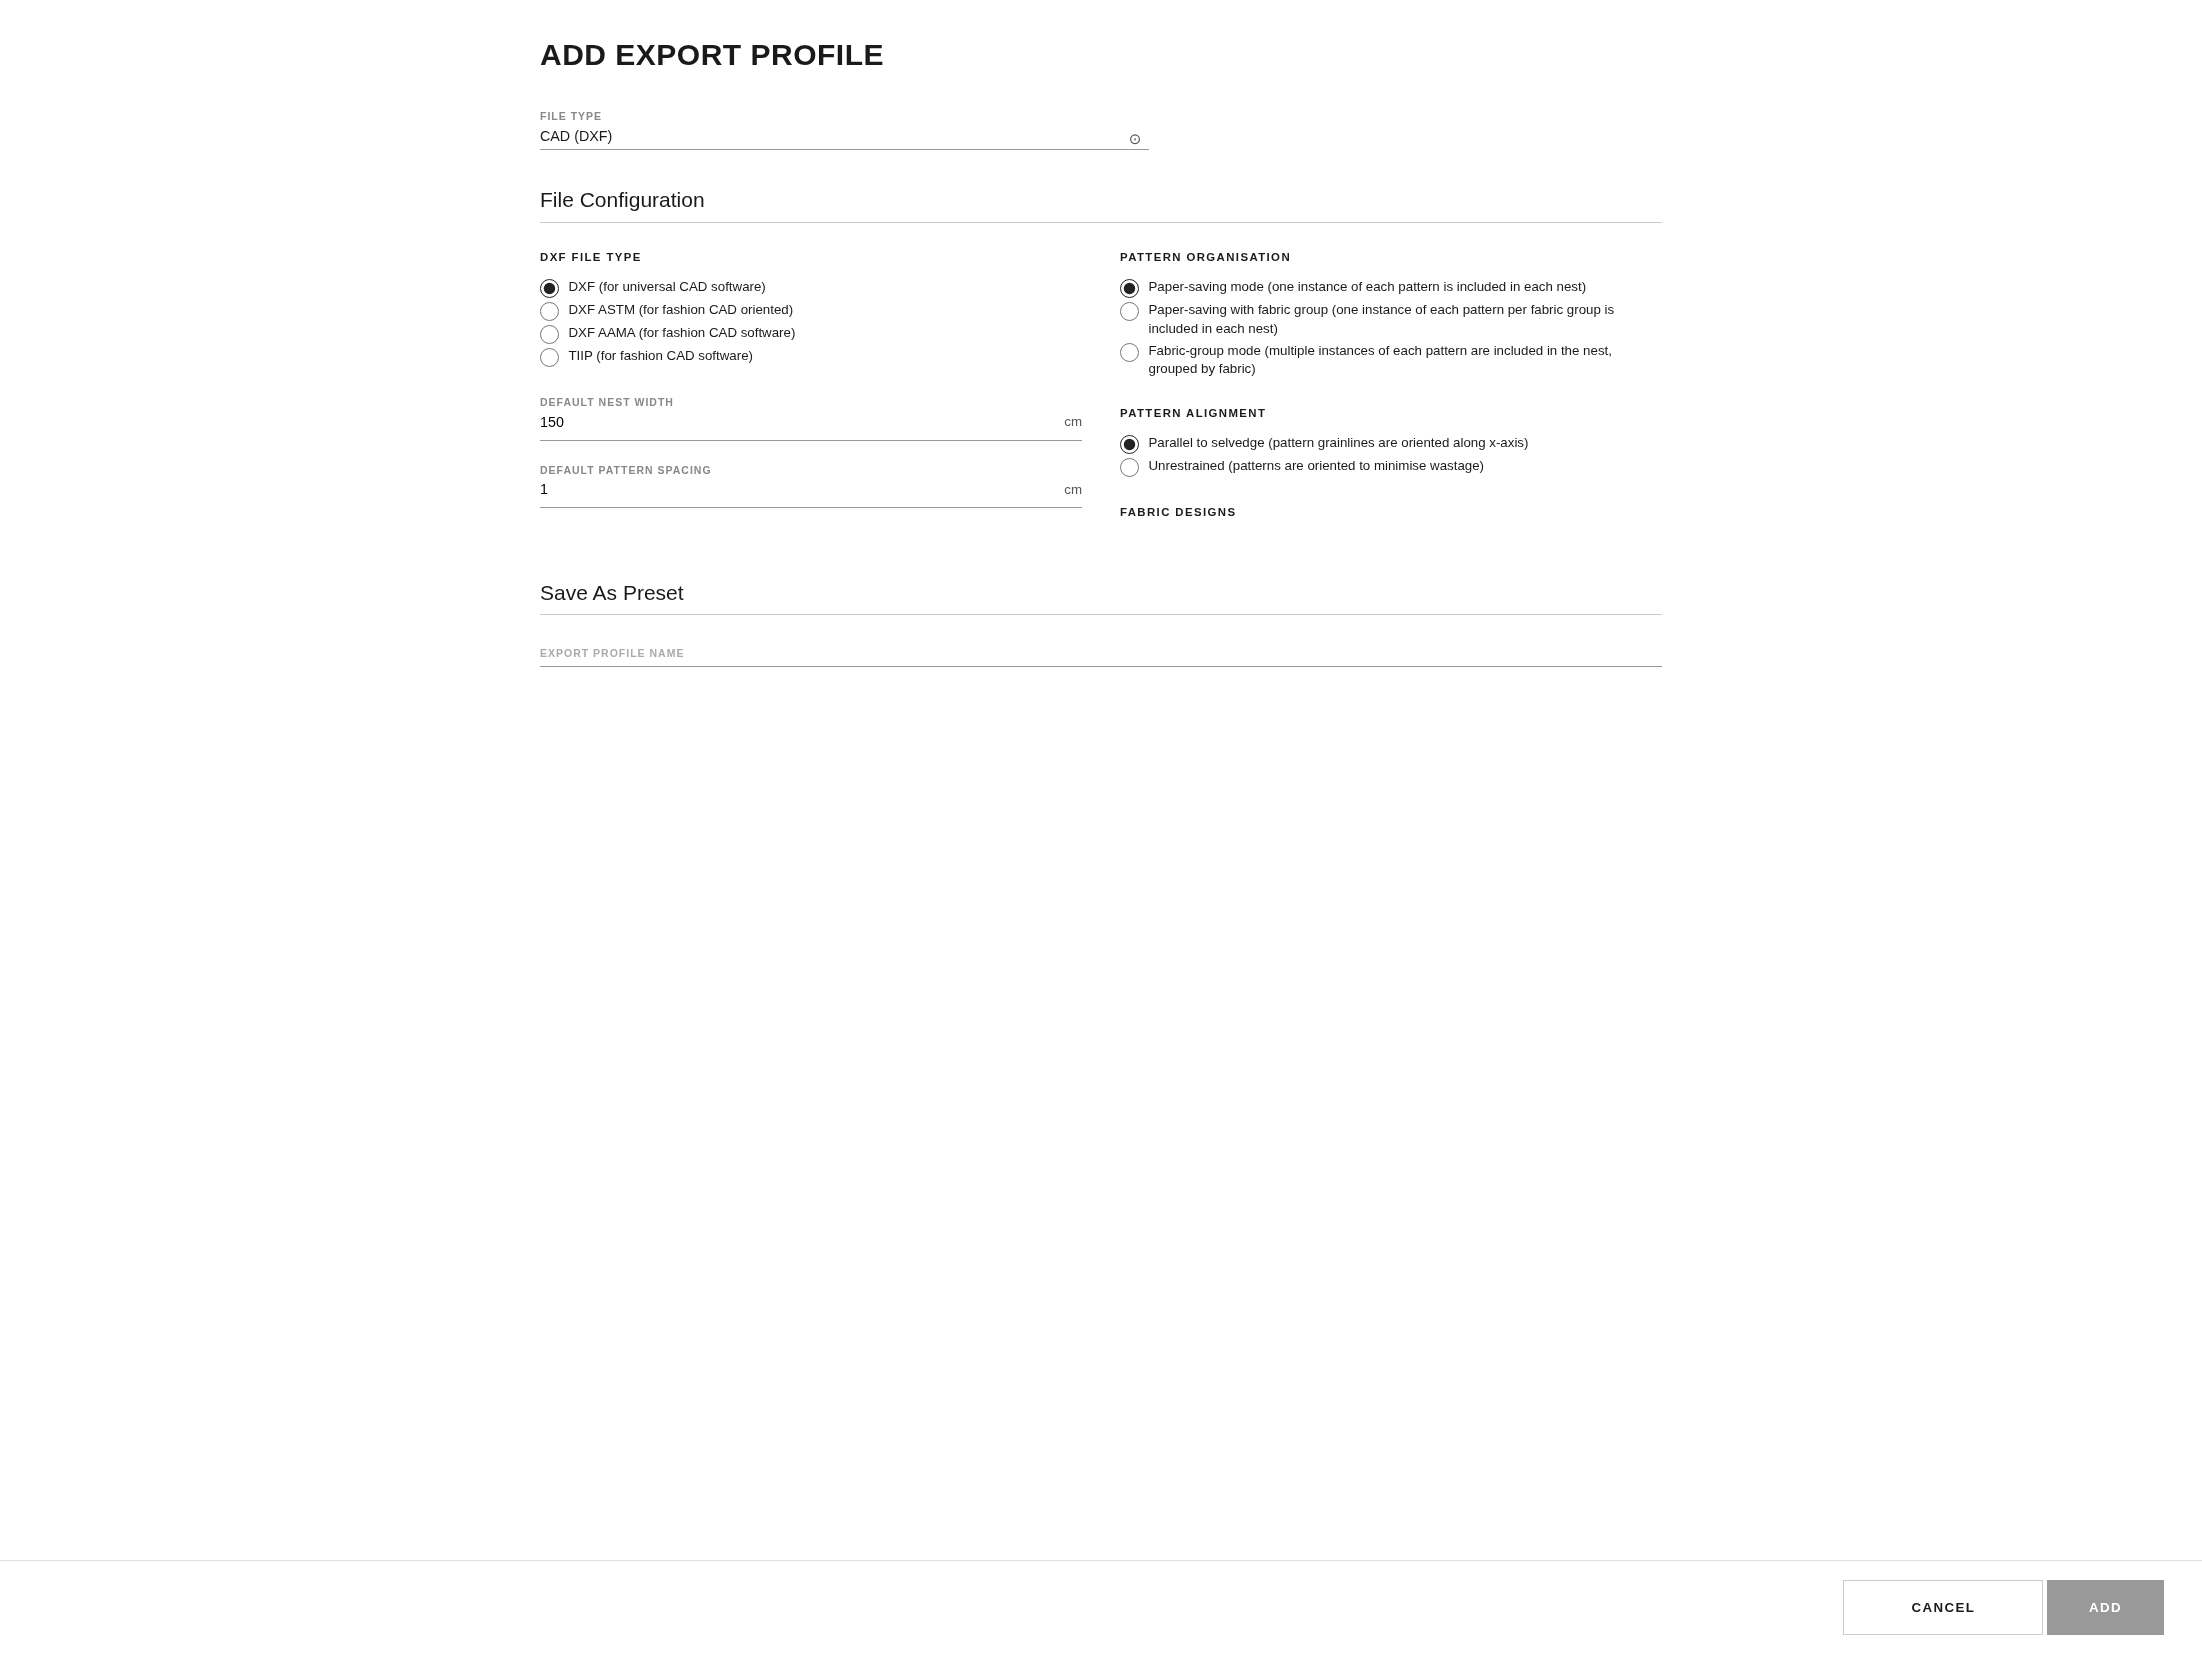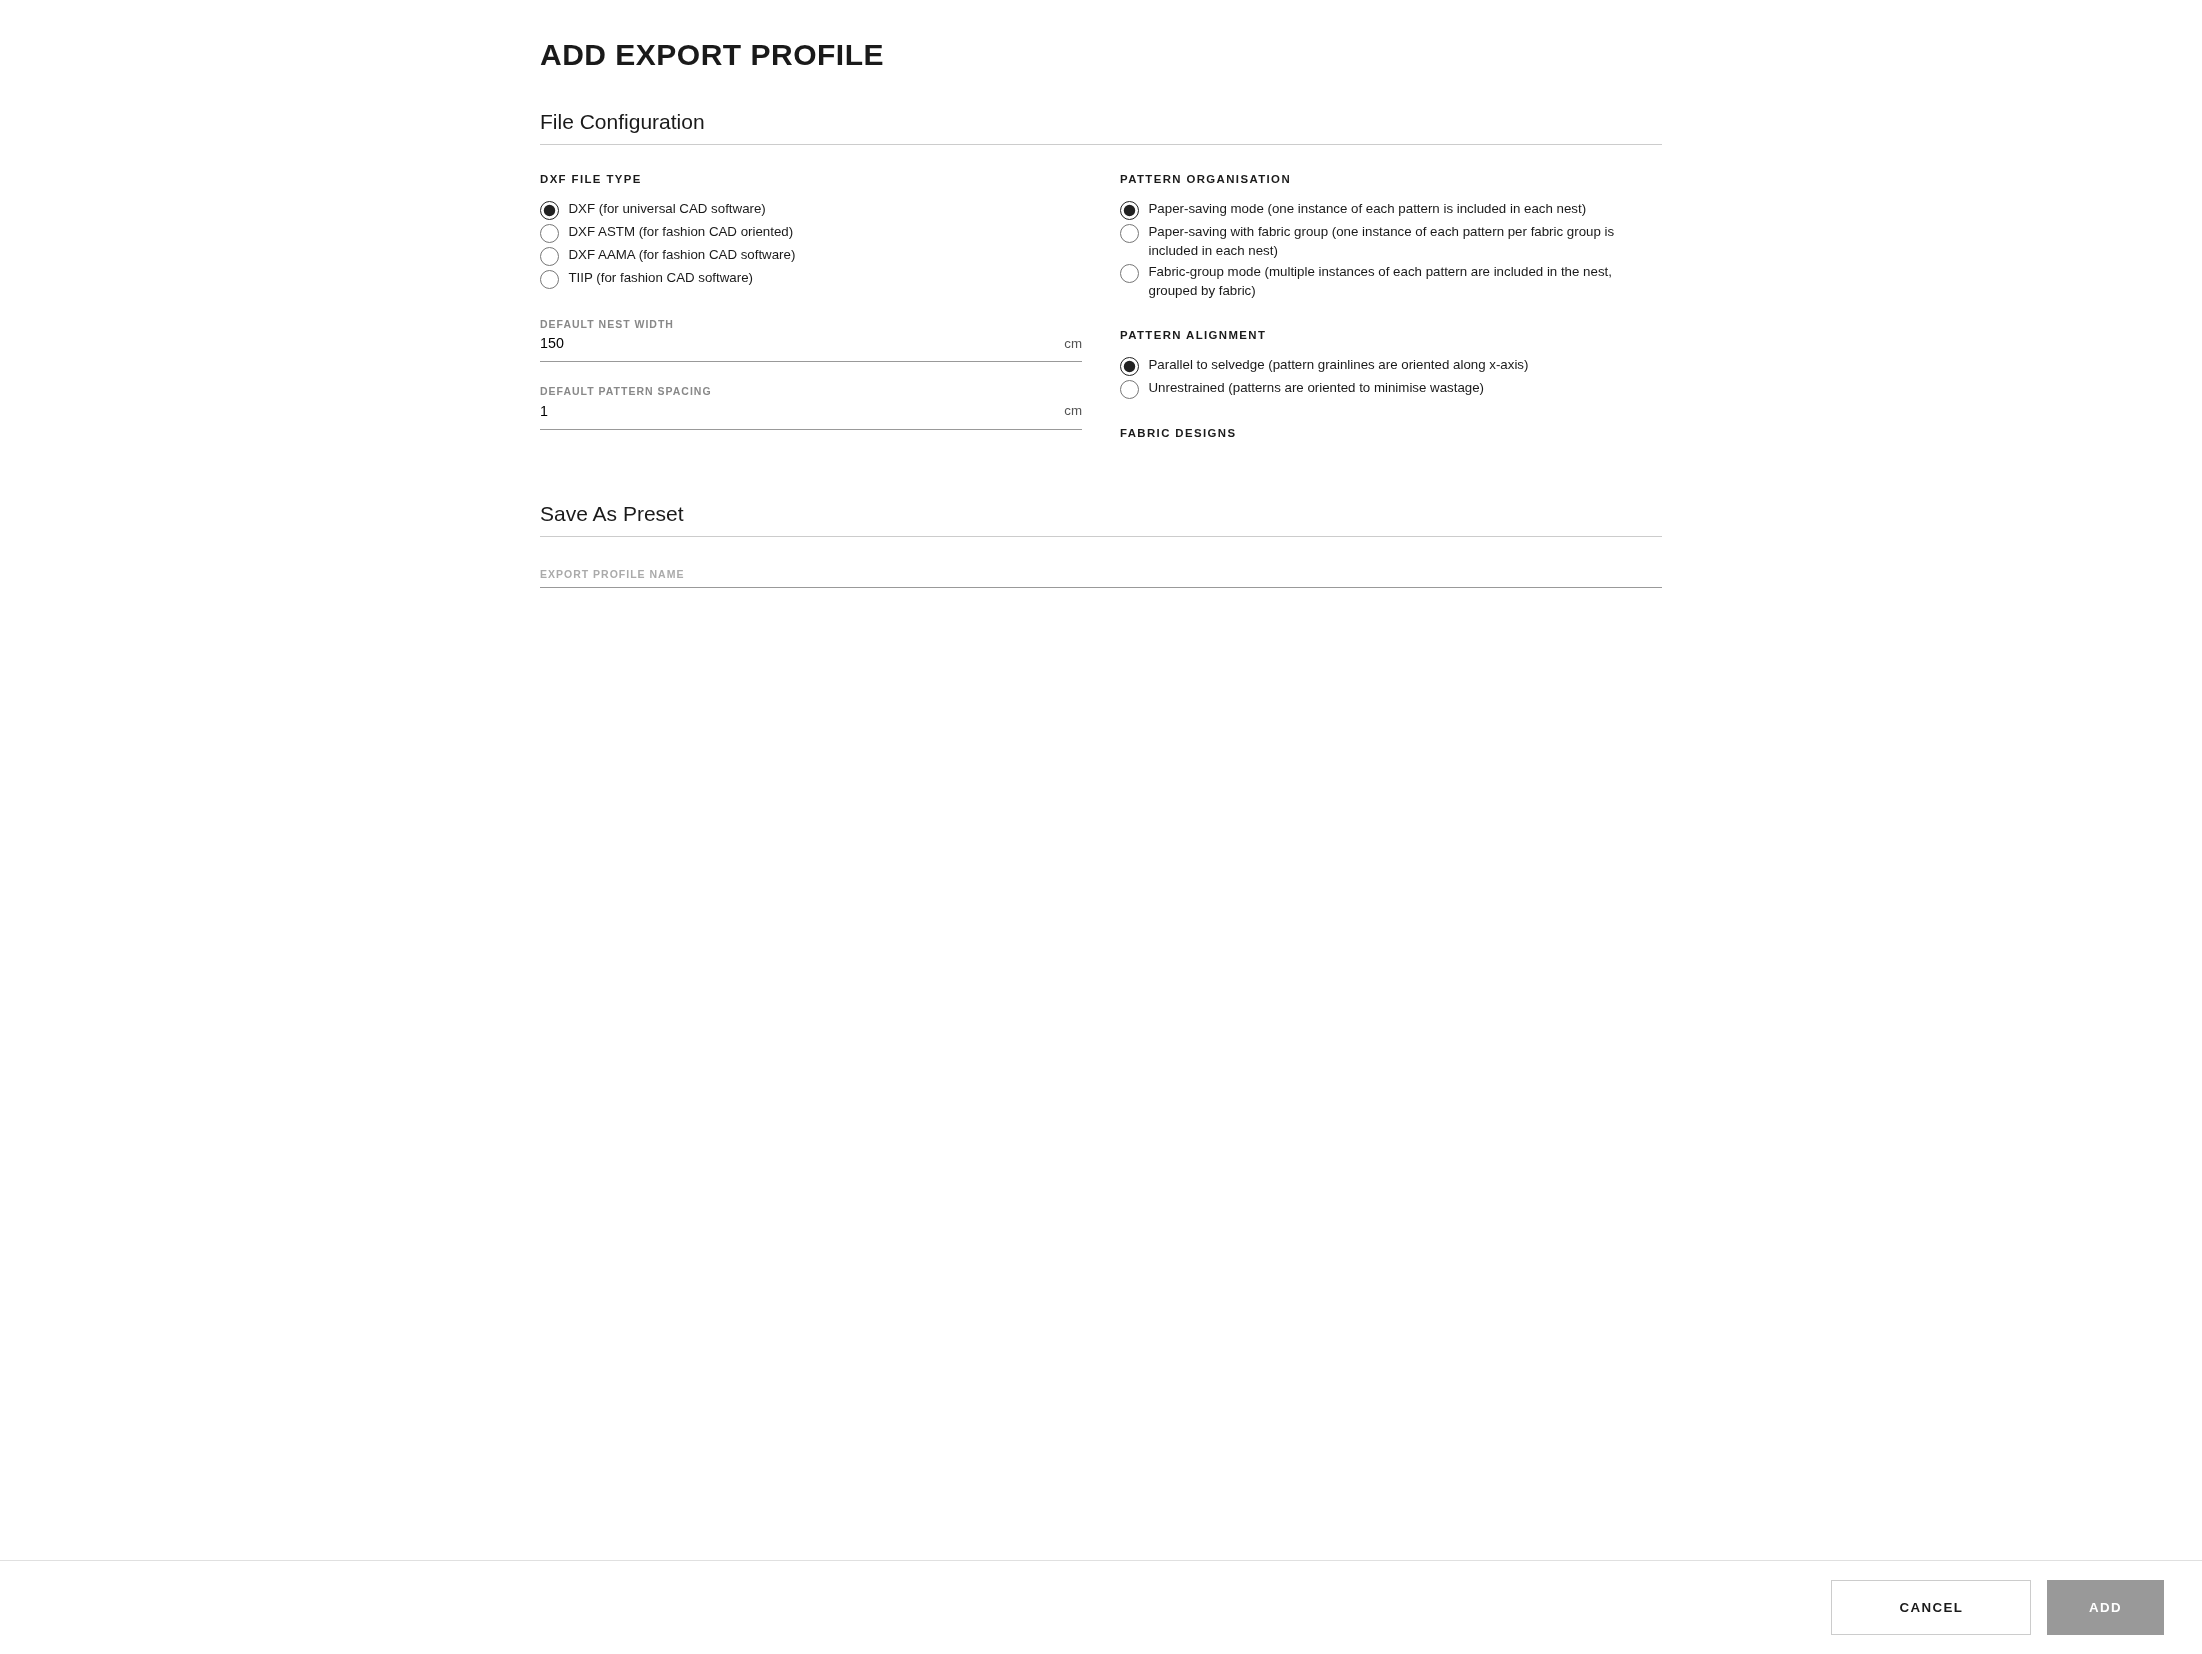--- a/index.html
+++ b/index.html
@@ -146,21 +146,21 @@
     .bottom-bar {
       position: fixed;
       bottom: 0;
       left: 0;
       right: 0;
       background: #fff;
       border-top: 1px solid #e0e0e0;
       display: flex;
       justify-content: flex-end;
       align-items: center;
-      gap: 12px;
+      gap: 0;
       padding: 19px 38px;
       z-index: 100;
     }
     .btn-cancel {
       background: #fff;
       border: 1.4px solid #ccc;
       color: #1a1a1a;
       font-size: 13.3px;
       font-weight: 700;
       letter-spacing: 1.4px;
@@ -181,20 +181,31 @@
       margin-left: 3.8px;
     }
   </style>
 </head>
 <body>
 
 <div class="page-container">
 
   <h1 class="page-title">ADD EXPORT PROFILE</h1>
 
+  <div class="field-group">
+    <div class="field-label">FILE TYPE</div>
+    <div class="select-wrapper">
+      <select>
+        <option>CAD (DXF)</option>
+        <option>PDF</option>
+        <option>SVG</option>
+      </select>
+      <span class="select-chevron">⊙</span>
+    </div>
+  </div>
 
   <div style="margin-top: 38px; margin-bottom: 9.5px;">
     <h2 class="section-title">File Configuration</h2>
   </div>
   <hr class="section-divider">
 
   <div class="two-col">
 
     <div>
 

